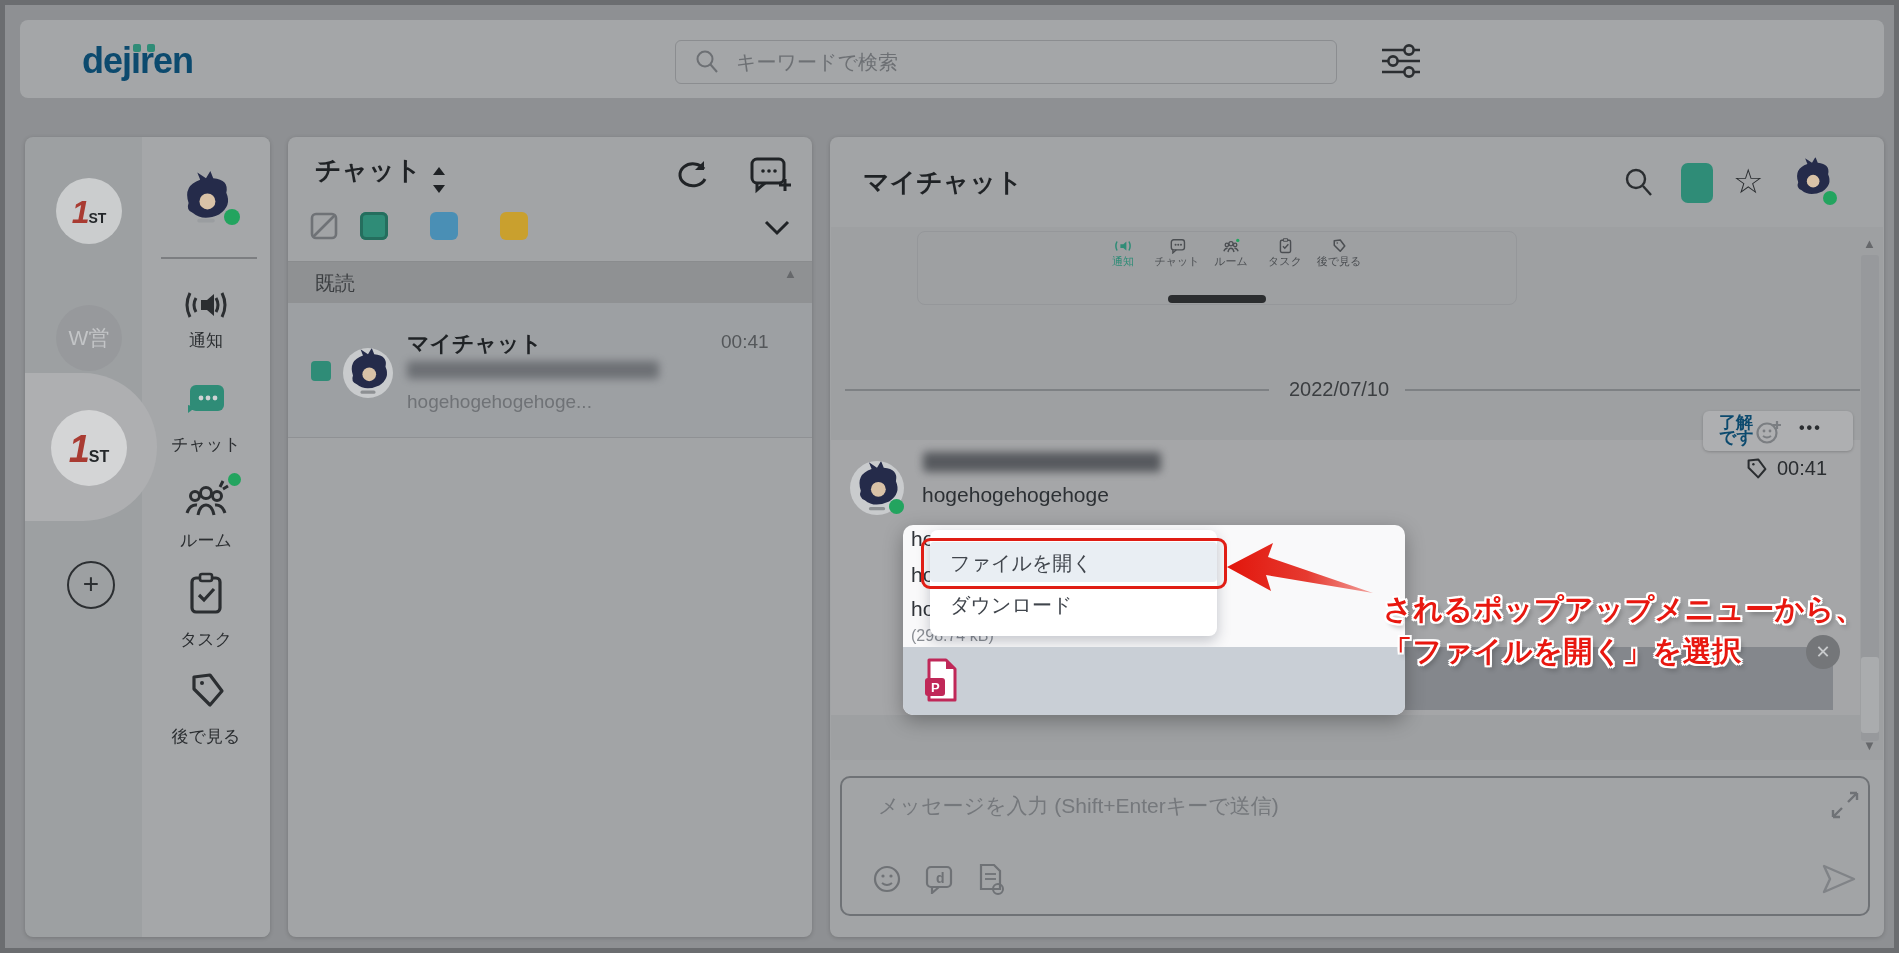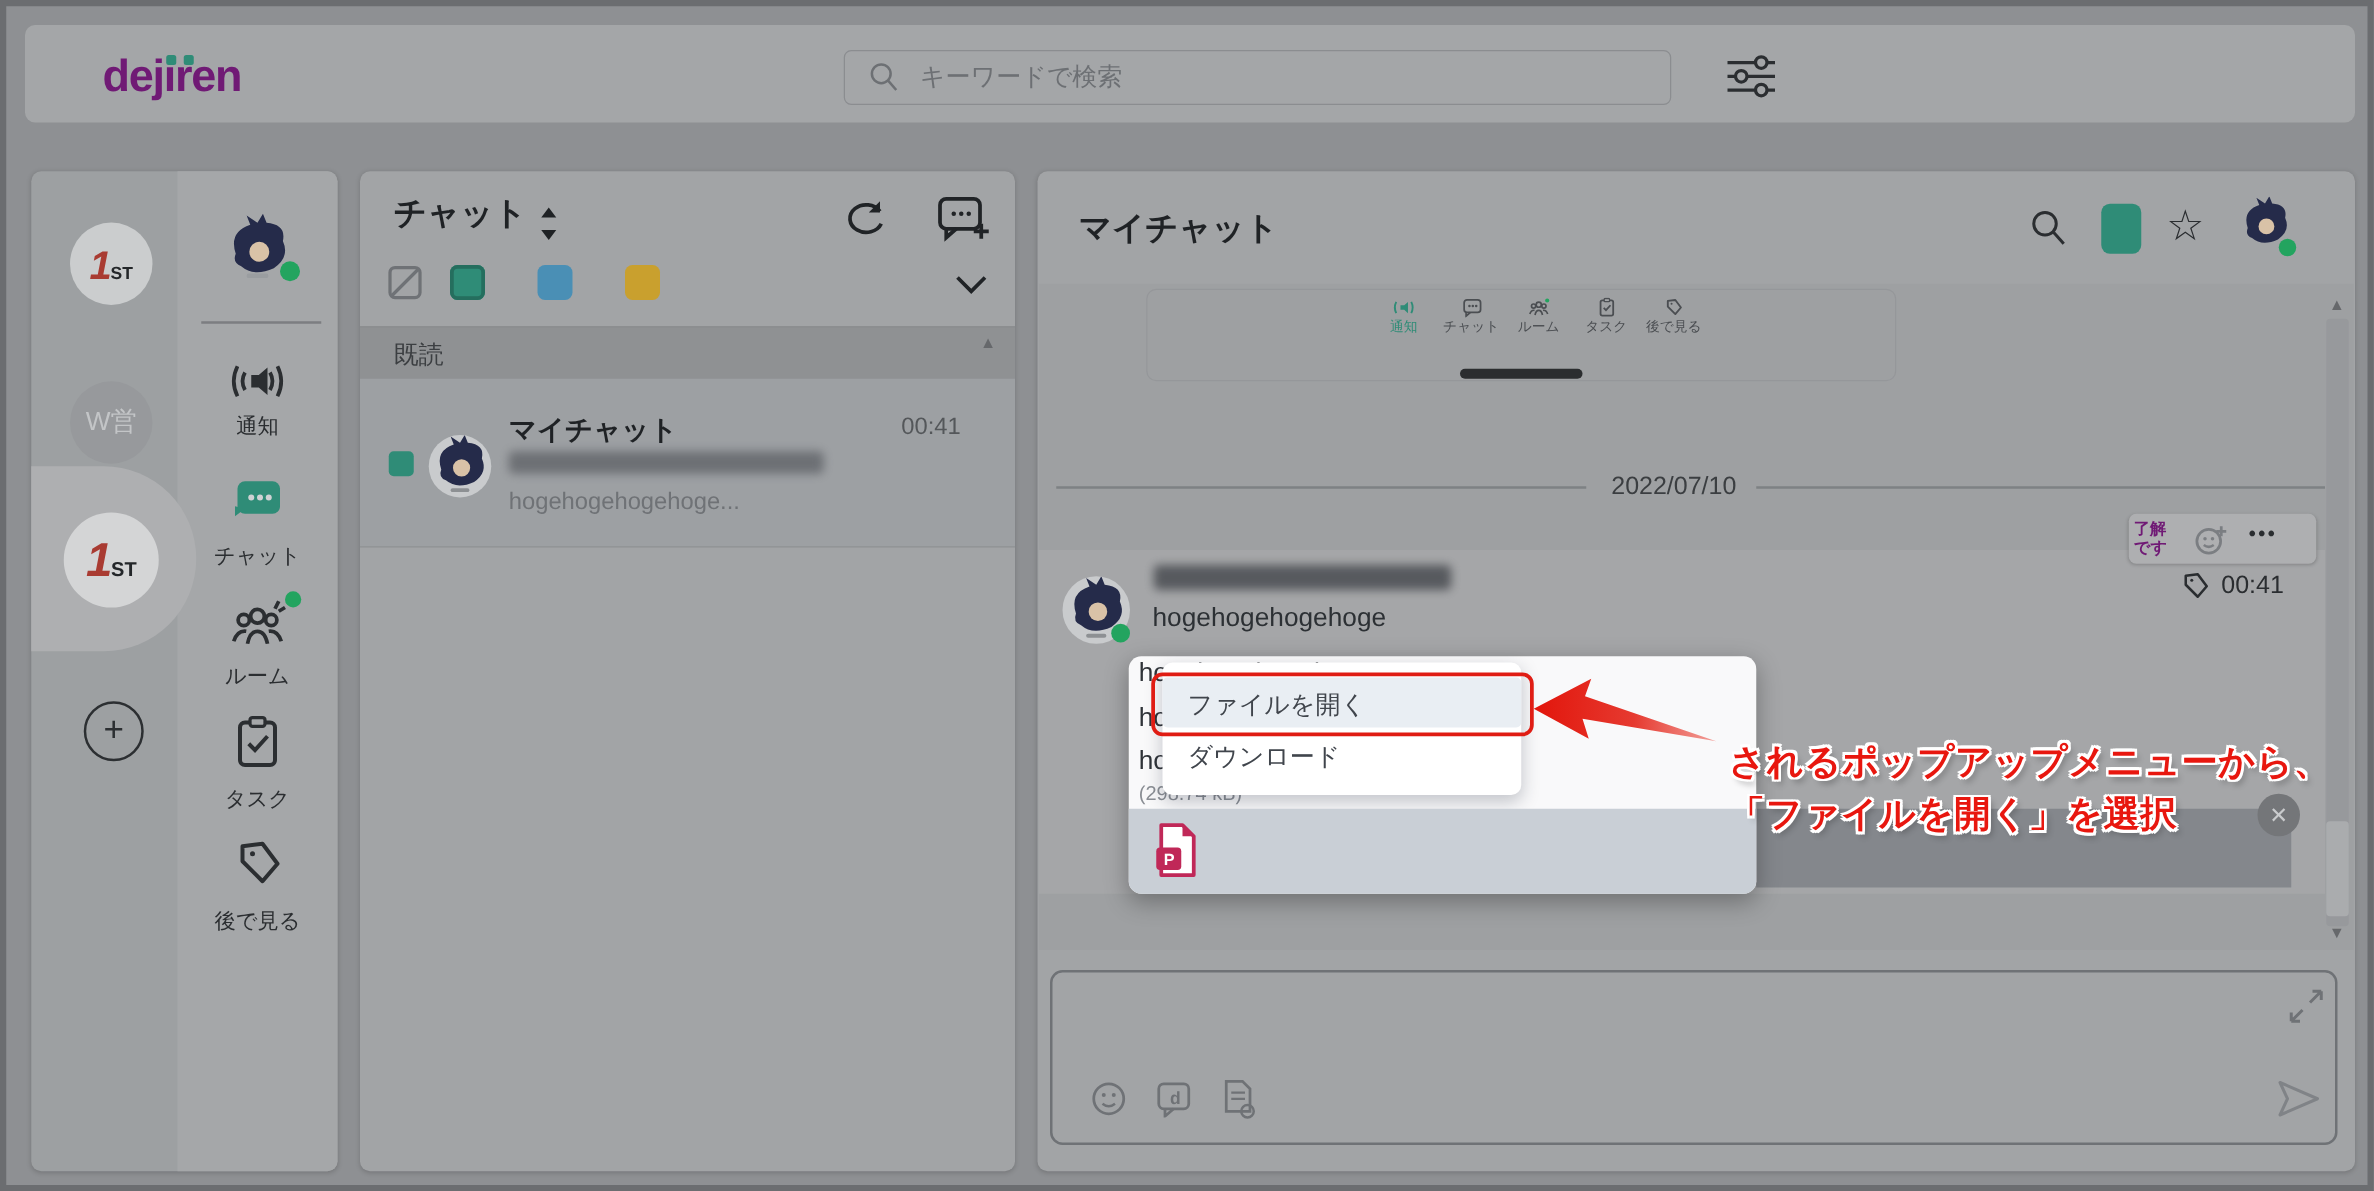--- a/index.html
+++ b/index.html
@@ -6,21 +6,21 @@
   .screen{position:relative;width:1899px;height:953px;overflow:hidden;
     background:#8e9093;border:5px solid #6b6d70;box-sizing:border-box;
     font-family:"Liberation Sans","DejaVu Sans",sans-serif;}
   .abs{position:absolute;}
   .panel{position:absolute;background:#a2a4a6;border-radius:8px;box-shadow:0 1px 4px rgba(0,0,0,.18);}
   .t-title{font-size:26px;font-weight:bold;color:#1f2225;}
   .circle{border-radius:50%;}
   svg{display:block;}
   
   .hdr{position:absolute;left:15px;top:15px;width:1864px;height:78px;background:#a4a6a8;border-radius:8px;}
-  .logo{position:absolute;left:62px;top:20px;font-size:36px;font-weight:800;letter-spacing:-1px;color:#701a75;}
+  .logo{position:absolute;left:62px;top:20px;font-size:36px;font-weight:800;letter-spacing:-1px;color:#0c4a6e;}
   .logo-dot{position:absolute;width:8px;height:8px;background:#2f8c77;border-radius:2px;}
   .search{position:absolute;left:655px;top:20px;width:660px;height:42px;border:1px solid #8b8d90;border-radius:6px;background:transparent;}
   .search input{position:absolute;left:58px;top:0;width:580px;height:40px;border:none;background:transparent;outline:none;
      font-size:20px;color:#3a3d41;font-family:inherit;}
   .search input::placeholder{color:#6d7074;opacity:1;}
   
   .wslogo{display:flex;align-items:baseline;justify-content:center;}
   .wslogo .n1{font-style:italic;font-weight:900;color:#a93b32;}
   .wslogo .st{font-weight:800;color:#232629;margin-left:-1px;}
   .navlab{position:absolute;width:128px;text-align:center;font-size:17px;color:#2b2e31;}
@@ -289,21 +289,21 @@
   </div>
   <div class="abs" style="left:1163px;top:290px;width:98px;height:8px;border-radius:4px;background:#2b2d2f;"></div>
 
   <div class="abs" style="left:840px;top:384px;width:424px;height:2px;background:#7e8184;"></div>
   <div class="abs" style="left:1284px;top:373px;font-size:20px;color:#3b3e41;">2022/07/10</div>
   <div class="abs" style="left:1400px;top:384px;width:455px;height:2px;background:#7e8184;"></div>
 
   <div class="abs" style="left:826px;top:435px;width:1029px;height:275px;background:#a5a6a8;"></div>
 
   <div class="abs" style="left:1698px;top:406px;width:150px;height:40px;background:#aeafb1;border-radius:6px;box-shadow:0 1px 3px rgba(0,0,0,.2);">
-    <div class="abs" style="left:4px;top:4px;font-size:13px;line-height:15px;font-weight:bold;color:#701a75;">
+    <div class="abs" style="left:16px;top:4px;font-size:17px;line-height:15px;font-weight:bold;color:#0c4a6e;">
       <span>了解</span><br><span>です</span>
     </div>
     <svg class="abs" style="left:52px;top:7px;" width="28" height="28" viewBox="0 0 28 28">
       <circle cx="12" cy="15" r="9.5" fill="none" stroke="#7b7e82" stroke-width="2.2"></circle>
       <circle cx="9" cy="13" r="1.4" fill="#7b7e82"></circle>
         <circle cx="15" cy="13" r="1.4" fill="#7b7e82"></circle>
       <path d="M8 18 Q12 21 16 18" fill="none" stroke="#7b7e82" stroke-width="2"></path>
       <path d="M22 3 v8 M18 7 h8" stroke="#7b7e82" stroke-width="2.2"></path>
     </svg>
     <div class="abs" style="left:96px;top:8px;font-size:16px;letter-spacing:2px;color:#2a2d30;font-weight:bold;">•••</div>
@@ -327,20 +327,21 @@
 
   <div class="attach-dim"></div>
   <div class="xclose">✕</div>
 
   <div class="abs scroll-arrow" style="left:1858px;top:232px;">▲</div>
   <div class="abs" style="left:1856px;top:250px;width:18px;height:486px;background:#97999c;border-radius:3px;"></div>
   <div class="abs" style="left:1856px;top:652px;width:18px;height:76px;background:#aaacae;border-radius:3px;"></div>
   <div class="abs scroll-arrow" style="left:1858px;top:734px;">▼</div>
 
   <div class="composer">
+    <div class="abs" style="left:36px;top:14px;font-size:21px;color:#75787c;">メッセージを入力 (Shift+Enterキーで送信)</div>
     <svg class="abs" style="left:988px;top:12px;" width="30" height="30" viewBox="0 0 30 30">
       <g stroke="#6f7276" stroke-width="2.4" fill="none">
         <path d="M18 12 L27 3 M27 3 h-7 M27 3 v7"></path>
         <path d="M12 18 L3 27 M3 27 h7 M3 27 v-7"></path>
       </g>
     </svg>
     <svg class="abs" style="left:30px;top:86px;" width="30" height="30" viewBox="0 0 30 30">
       <circle cx="15" cy="15" r="12" fill="none" stroke="#6f7276" stroke-width="2.2"></circle>
       <circle cx="11" cy="12" r="1.6" fill="#6f7276"></circle>
         <circle cx="19" cy="12" r="1.6" fill="#6f7276"></circle>

